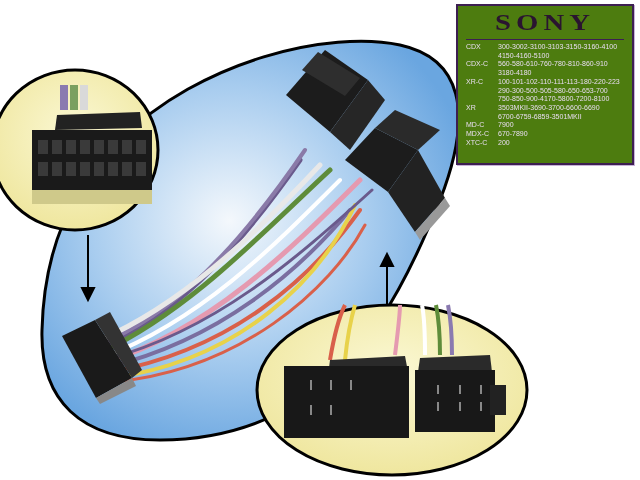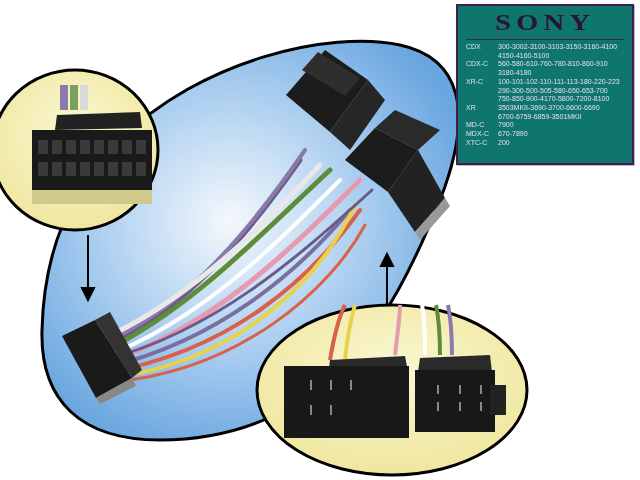--- a/index.html
+++ b/index.html
@@ -1,20 +1,20 @@
 <!DOCTYPE html>
 <html><head>
 <meta charset="utf-8">
 <style>
   html, body { margin:0; padding:0; background:#ffffff; }
   body { width:640px; height:480px; position:relative; overflow:hidden;
          font-family:"Liberation Sans", sans-serif; }
   .stage { position:absolute; left:0; top:0; width:640px; height:480px; }
   .label { position:absolute; left:456px; top:4px; width:178px; height:161px;
-           background:#0f766e; border:2px solid #3d1f52; box-sizing:border-box;
+           background:#4d7c0f; border:2px solid #3d1f52; box-sizing:border-box;
            box-shadow: 1px 1px 0 #c8b2d8; }
   .label .brand { position:absolute; left:0; right:0; top:4px; text-align:center;
            font-family:"Liberation Serif", serif; font-weight:bold; font-size:23px;
            letter-spacing:4px; color:#2a1430; transform:scaleX(1.25); }
   .label .rule { position:absolute; left:8px; right:8px; top:33px; height:1px; background:#3d1f52; }
   .label .rows { position:absolute; left:8px; top:37px; right:4px; font-size:7px; line-height:8.7px;
            color:#2e1a38; font-weight:bold; }
   .label .row { display:flex; }
   .label .model { width:32px; flex:none; color:#e8ddf0; font-weight:normal; }
   .label .nums { flex:1; color:#e8ddf0; font-weight:normal; }

